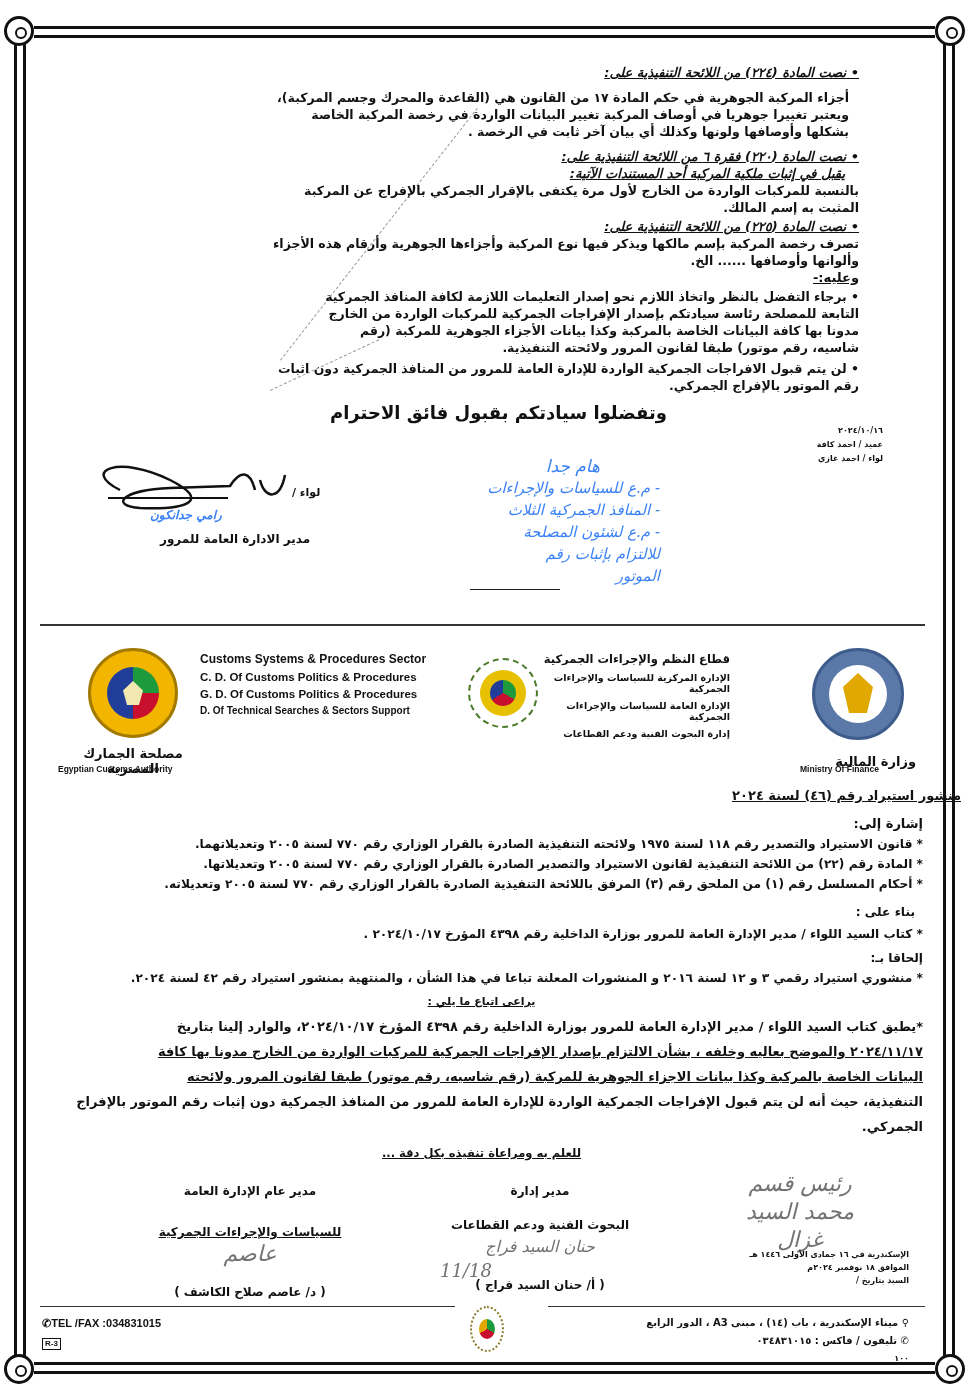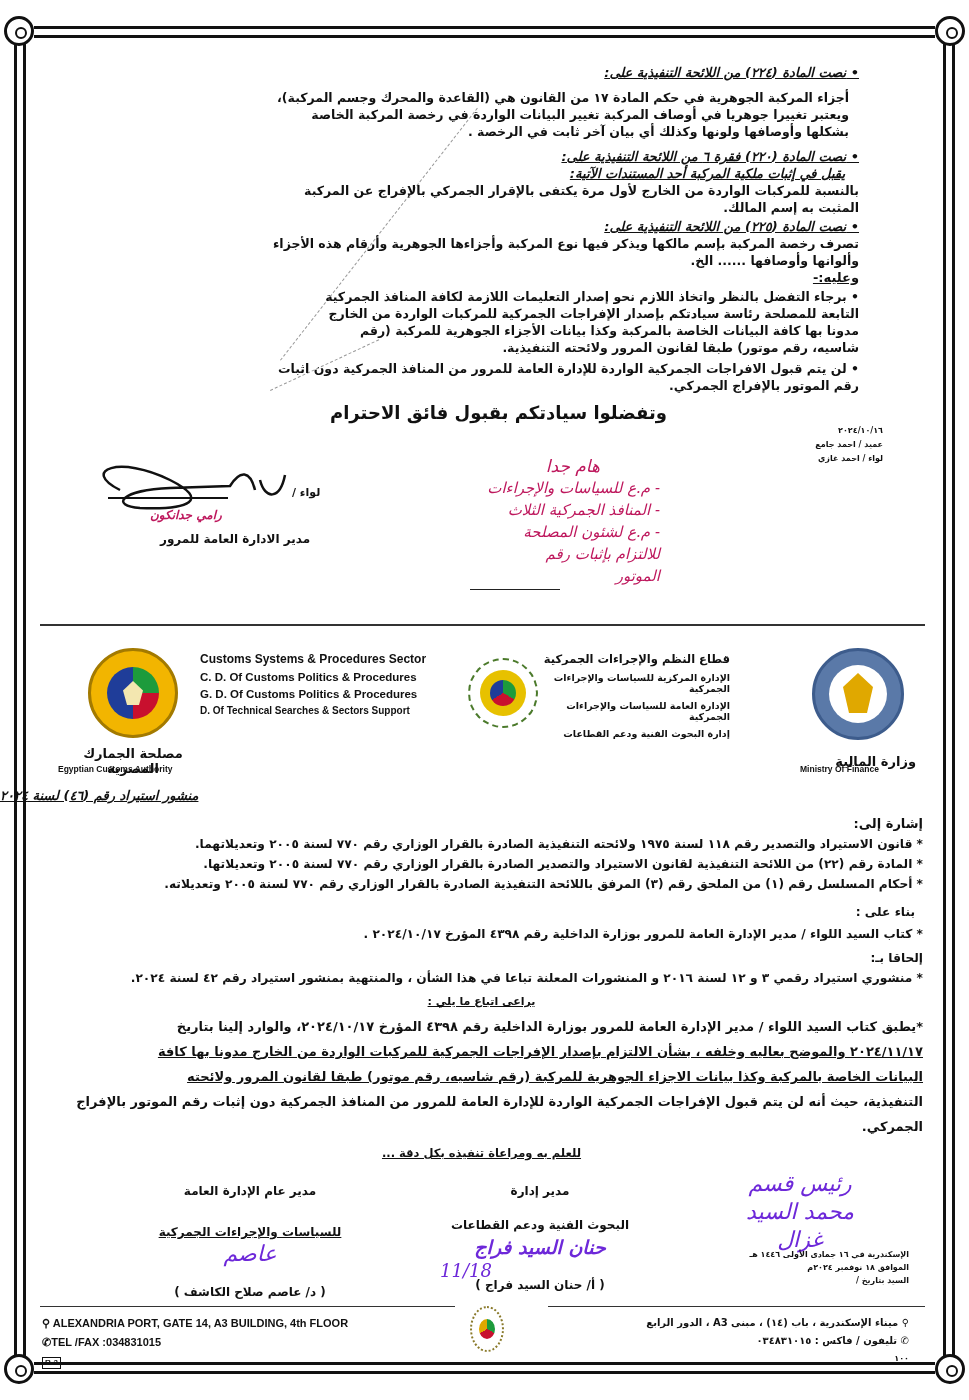--- a/index.html
+++ b/index.html
@@ -8,22 +8,22 @@
   .frame-v { position:absolute; top:40px; bottom:40px; width:6px; border-left:3px solid #111; border-right:3px solid #111; background:#fff; }
   .corner { position:absolute; width:30px; height:30px; border:3px solid #111; border-radius:50%; background:#fff; box-sizing:border-box; }
   .corner::after { content:""; position:absolute; left:8px; top:8px; width:8px; height:8px; border:2px solid #111; border-radius:50%; }
   .rtl { direction:rtl; text-align:right; }
   .abs { position:absolute; }
   .b { font-weight:bold; }
   .u { text-decoration:underline; }
   .it { font-style:italic; }
   .p { font-size:12.5px; line-height:17px; }
   .bullet::before { content:"• "; }
-  .hand { font-family:"DejaVu Serif", serif; font-style:italic; color:#be185d; }
-  .blue { color:#6d28d9; }
+  .hand { font-family:"DejaVu Serif", serif; font-style:italic; color:#3b82f6; }
+  .blue { color:#737373; }
   .sep { position:absolute; height:2px; background:#333; }
   .seal { position:absolute; border-radius:50%; box-sizing:border-box; }
   .hdr-en { font-family:"Liberation Sans", sans-serif; font-weight:bold; text-align:left; }
   .hdr-ar { font-weight:bold; text-align:right; direction:rtl; }
   .stamp-line { position:absolute; border-top:1px dashed #999; transform-origin:left top; }
 </style>
 </head>
 <body>
 
 <div class="frame-h" style="top:26px;"></div>
@@ -66,21 +66,21 @@
   <div class="bullet" style="font-weight:bold; margin-top:4px;">
     <span>لن يتم قبول الافراجات الجمركية الواردة للإدارة العامة للمرور من المنافذ الجمركية دون اثبات</span><br>
     <span>رقم الموتور بالإفراج الجمركي.</span>
   </div>
 </div>
 
 <div class="abs b" style="left:330px; top:402px; font-size:18px; direction:rtl;">وتفضلوا سيادتكم بقبول فائق الاحترام</div>
 
 <div class="abs rtl" style="right:86px; top:424px; font-size:8px; line-height:14px; font-weight:bold;">
   <div>٢٠٢٤/١٠/١٦</div>
-  <div>عميد / احمد جامع</div>
+  <div>عميد / احمد كافة</div>
   <div>لواء / احمد غازي</div>
 </div>
 
 <div class="abs" style="left:60px; top:460px; width:290px; height:110px;">
   <svg width="230" height="60" style="position:absolute;left:20px;top:0;">
     <path d="M40 30 C0 10, 40 -5, 90 20 C130 40, 110 50, 60 48 C30 46, 40 30, 90 28 L150 26 C160 10,170 10,175 30 M180 20 C185 40, 200 40, 205 15" stroke="#111" stroke-width="2.5" fill="none"></path>
   </svg>
   <div class="abs b" style="left:232px; top:26px; font-size:11px; direction:rtl;">لواء /</div>
   <div class="abs" style="left:48px; top:37px; width:120px; border-top:2px solid #111;"></div>
   <div class="abs hand b" style="left:90px; top:48px; font-size:12px; direction:rtl;">رامي جدانكون</div>
@@ -125,21 +125,21 @@
   <div class="hdr-ar" style="font-size:9.5px; margin-top:6px;">إدارة البحوث الفنية ودعم القطاعات</div>
 </div>
 
 <div class="seal" style="left:812px; top:648px; width:92px; height:92px; background:#5a79a8; border:3px solid #3d5c8c;">
   <div style="position:absolute;left:14px;top:14px;width:58px;height:58px;border-radius:50%;background:#fff;"></div>
   <div style="position:absolute;left:28px;top:22px;width:30px;height:40px;background:#e0a800;clip-path:polygon(50% 0,100% 35%,80% 100%,20% 100%,0 35%);"></div>
 </div>
 <div class="abs b rtl" style="left:800px; top:754px; width:116px; font-size:13px;">وزارة المالية</div>
 <div class="abs hdr-en" style="left:800px; top:764px; width:116px; font-size:8.5px;">Ministry Of Finance</div>
 
-<div class="abs b u" style="left:0; right:0; top:788px; text-align:left; direction:rtl; font-size:13px;font-style:italic;">منشور استيراد رقم (٤٦) لسنة ٢٠٢٤</div>
+<div class="abs b u" style="left:0; right:8px; top:788px; text-align:right; direction:rtl; font-size:13px;">منشور استيراد رقم (٤٦) لسنة ٢٠٢٤</div>
 
 <div class="abs rtl" style="left:40px; right:46px; top:814px; font-weight:bold; font-size:12.2px; line-height:20px;">
   <div class="b" style="font-size:13px;">إشارة إلى:</div>
   <div>* <span>قانون الاستيراد والتصدير رقم ١١٨ لسنة ١٩٧٥ ولائحته التنفيذية الصادرة بالقرار الوزاري رقم ٧٧٠ لسنة ٢٠٠٥ وتعديلاتهما.</span></div>
   <div>* <span>المادة رقم (٢٢) من اللائحة التنفيذية لقانون الاستيراد والتصدير الصادرة بالقرار الوزاري رقم ٧٧٠ لسنة ٢٠٠٥ وتعديلاتها.</span></div>
   <div>* <span>أحكام المسلسل رقم (١) من الملحق رقم (٣) المرفق باللائحة التنفيذية الصادرة بالقرار الوزاري رقم ٧٧٠ لسنة ٢٠٠٥ وتعديلاته.</span></div>
   <div style="margin-top:8px; margin-right:8px;">بناء على :</div>
   <div style="margin-top:2px;">* <span>كتاب السيد اللواء / مدير الإدارة العامة للمرور بوزارة الداخلية رقم ٤٣٩٨ المؤرخ ٢٠٢٤/١٠/١٧ .</span></div>
   <div style="margin-top:4px;">إلحاقا بـ:</div>
   <div>* <span>منشوري استيراد رقمي ٣ و ١٢ لسنة ٢٠١٦ و المنشورات المعلنة تباعا في هذا الشأن ، والمنتهية بمنشور استيراد رقم ٤٢ لسنة ٢٠٢٤.</span></div>
@@ -156,41 +156,40 @@
 <div class="abs rtl b" style="left:130px; top:1180px; width:240px; text-align:center; font-size:12px; line-height:22px;">
   <div>مدير عام الإدارة العامة</div>
   <div class="u" style="margin-top:19px;">للسياسات والإجراءات الجمركية</div>
   <div class="blue hand" style="font-size:22px; font-weight:normal; height:30px;">عاصم</div>
   <div style="margin-top:8px;">( د/ عاصم صلاح الكاشف )</div>
 </div>
 
 <div class="abs rtl b" style="left:430px; top:1180px; width:220px; text-align:center; font-size:12px; line-height:22px;">
   <div>مدير إدارة</div>
   <div style="margin-top:12px;">البحوث الفنية ودعم القطاعات</div>
-  <div class="blue hand" style="font-size:19px; font-weight:bold; height:30px;">حنان السيد فراج</div>
+  <div class="blue hand" style="font-size:16px; font-weight:normal; height:30px;">حنان السيد فراج</div>
   <div class="blue hand" style="position:absolute; left:10px; top:80px; font-size:18px; font-weight:normal; direction:ltr;">11/18</div>
   <div style="margin-top:8px;">( أ/ حنان السيد فراج )</div>
 </div>
 
 <div class="abs blue hand rtl" style="left:735px; top:1170px; width:130px; font-size:22px; line-height:28px; text-align:center;">رئيس قسم محمد السيد غزال</div>
 
 <div class="abs rtl b" style="right:60px; top:1248px; font-size:8px; line-height:13px; width:180px;">
   <div>الإسكندرية في ١٦ جمادى الأولى ١٤٤٦ هـ</div>
   <div>الموافق ١٨ نوفمبر ٢٠٢٤م</div>
   <div>السيد بتاريخ /</div>
 </div>
 
 <div class="sep" style="left:40px; width:415px; top:1306px; height:1px;"></div>
 <div class="sep" style="left:548px; right:44px; top:1306px; height:1px;"></div>
 <div class="seal" style="left:470px; top:1306px; width:34px; height:46px; border:2px dotted #8a7a2b; border-radius:50%;">
   <div style="position:absolute;left:7px;top:11px;width:16px;height:20px;border-radius:50%;background:conic-gradient(#1d9b3c 0 33%, #c8102e 33% 66%, #e0a800 66% 100%);"></div>
 </div>
 
 <div class="abs" style="left:42px; top:1314px; font-family:'Liberation Sans', sans-serif; font-weight:bold; font-size:11px; line-height:19px;">
-  <div><span>⚲</span> <span>ALEXANDRIA PORT, GATE 14, A3 BUILDING, 4th FLOOR</span></div>
   <div><span>✆</span><span>TEL /FAX :034831015</span></div>
   <div style="border:1px solid #111; display:inline-block; font-size:8px; line-height:10px; padding:0 2px;">R-3</div>
 </div>
 
 <div class="abs rtl b" style="right:60px; top:1314px; font-size:10px; line-height:18px; width:320px;">
   <div><span>⚲</span> <span>ميناء الإسكندرية ، باب (١٤) ، مبنى A3 ، الدور الرابع</span></div>
   <div><span>✆</span> <span>تليفون / فاكس : ٠٣٤٨٣١٠١٥</span></div>
   <div style="font-size:8px;">١٠٠</div>
 </div>
 

